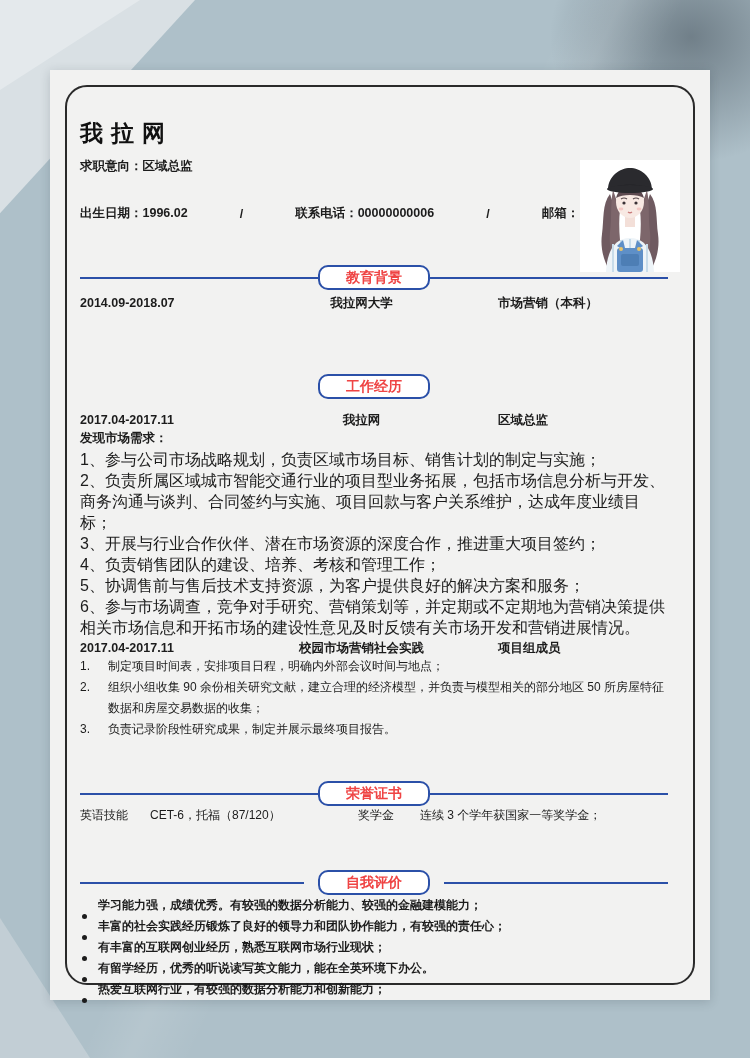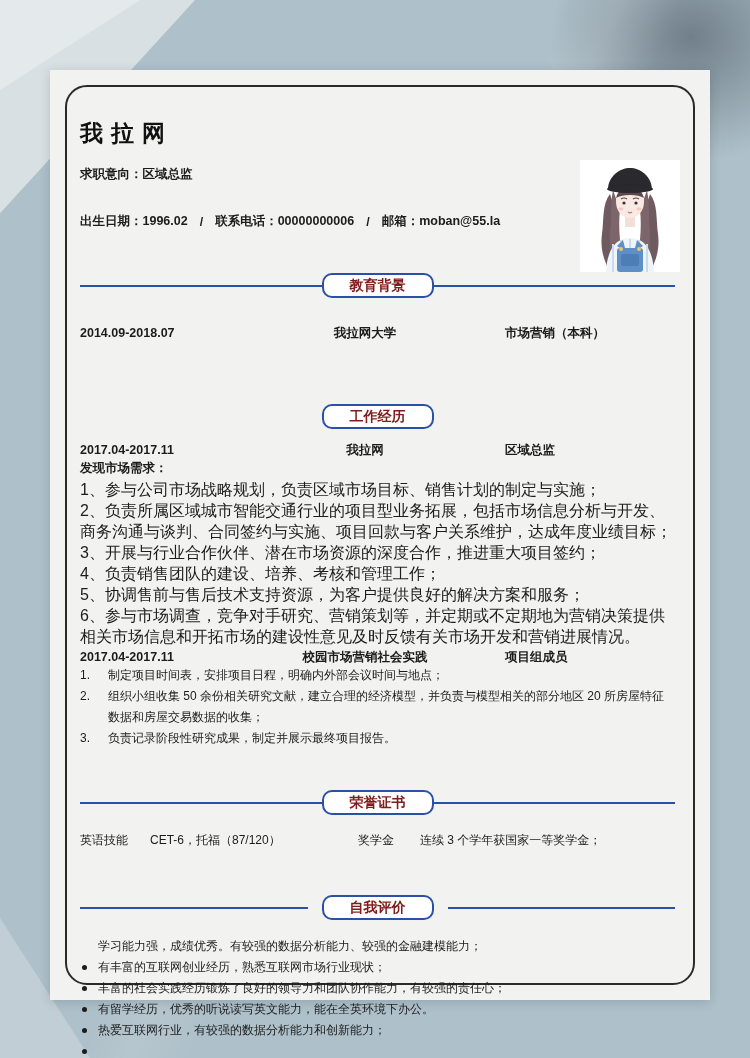--- a/index.html
+++ b/index.html
@@ -18,56 +18,56 @@
     clip-path:polygon(0 0,100% 100%,0 100%);background:#c2ced5;}
   .bg-smudge{position:absolute;right:-40px;top:-40px;width:260px;height:220px;
     background:radial-gradient(ellipse at 62% 35%, rgba(62,74,84,.55), rgba(62,74,84,0) 62%);}
   .bg-sheen{position:absolute;inset:0;
     background:linear-gradient(115deg, transparent 46%, rgba(255,255,255,.10) 50%, transparent 55%);}
   
   .paper{position:absolute;left:50px;top:70px;width:660px;height:930px;
     background:#f2f2f1;box-shadow:0 2px 10px rgba(30,40,50,.18);}
   .inner-border{position:absolute;left:15px;top:15px;right:15px;bottom:15px;
     border:2px solid #2a2a2a;border-radius:22px;pointer-events:none;}
-  .content{position:absolute;left:30px;right:35px;top:15px;}
+  .content{position:absolute;left:30px;right:42px;top:15px;}
   
   .name{margin-top:33px;font-size:23px;font-weight:bold;letter-spacing:8px;color:#111;}
-  .intention{margin-top:17px;font-size:12.5px;font-weight:bold;}
-  .info-row{margin-top:30px;font-size:12.5px;font-weight:600;display:flex;align-items:center;}
+  .intention{margin-top:9px;font-size:12.5px;font-weight:bold;}
+  .info-row{margin-top:30px;font-size:12.5px;font-weight:600;display:flex;align-items:center;gap:40px;}
   .info-sep{margin:0 12px;font-weight:600;}
   .photo{position:absolute;left:530px;top:90px;width:100px;height:112px;background:#fff;z-index:3;}
   .photo svg{display:block;}
   
   .section-header{display:flex;align-items:center;position:relative;z-index:1;}
   .sh-line{flex:1;height:2px;background:#2b50a8;}
   .sh-pill{border:2px solid #2b50a8;background:#fff;border-radius:10px;
-    padding:2px 26px;font-weight:bold;font-size:14px;color:#7f1d1d;line-height:17px;white-space:nowrap;}
+    padding:2px 26px;font-weight:bold;font-size:14px;color:#ef4444;line-height:17px;white-space:nowrap;}
   
   .row3{display:flex;font-size:12.5px;font-weight:bold;line-height:16px;}
   .row3 .c-date{width:145px;flex:none;}
   .row3 .c-mid{flex:1;text-align:center;}
   .row3 .c-right{width:170px;flex:none;text-align:left;}
   .subtitle{font-size:12.5px;font-weight:bold;line-height:21px;}
   .plain-item{font-size:16px;line-height:21px;}
   .num-item{display:flex;font-size:12px;line-height:21px;}
   .num-item .num{width:28px;flex:none;}
   .num-item .txt{flex:1;}
   
   .honor-row{display:flex;font-size:12px;line-height:18px;}
   .honor-row .hl1{width:70px;flex:none;}
   .honor-row .hv1{width:208px;flex:none;}
   .honor-row .hl2{width:62px;flex:none;}
   .honor-row .hv2{flex:1;}
   
-  .eval-item{display:flex;align-items:flex-end;font-size:12px;line-height:21px;}
+  .eval-item{display:flex;align-items:center;font-size:12px;line-height:21px;font-weight:bold;}
   .eval-item .dot{width:18px;flex:none;position:relative;}
   .eval-item .dot::before{content:"";position:absolute;left:2px;top:8px;width:5px;height:5px;
     border-radius:50%;background:#1c1c1c;}
   .mt43{margin-top:43px;} .mt47{margin-top:63px;flex-direction:column;} .mt41{margin-top:41px;} .mt46{margin-top:46px;gap:14px;}
-  .mt15{margin-top:27px;} .mt13{margin-top:13px;} .mt16{margin-top:16px;} .mt2{margin-top:2px;}
+  .mt15{margin-top:5px;} .mt13{margin-top:13px;} .mt16{margin-top:0;} .mt2{margin-top:2px;}
 </style>
 </head>
 <body>
 
 <div class="bg-tri1"></div>
 <div class="bg-tri2"></div>
 <div class="bg-tri3"></div>
 <div class="bg-smudge"></div>
 <div class="bg-sheen"></div>
 
@@ -155,21 +155,21 @@
       <span class="c-date">2017.04-2017.11</span>
       <span class="c-mid">校园市场营销社会实践</span>
       <span class="c-right">项目组成员</span>
     </div>
     <div class="num-item">
       <span class="num">1.</span>
       <span class="txt">制定项目时间表，安排项目日程，明确内外部会议时间与地点；</span>
     </div>
     <div class="num-item">
       <span class="num">2.</span>
-      <span class="txt">组织小组收集 50 余份相关研究文献，建立合理的经济模型，并负责与模型相关的部分地区 20 所房屋特征数据和房屋交易数据的收集；</span>
+      <span class="txt">组织小组收集 90 余份相关研究文献，建立合理的经济模型，并负责与模型相关的部分地区 50 所房屋特征数据和房屋交易数据的收集；</span>
     </div>
     <div class="num-item">
       <span class="num">3.</span>
       <span class="txt">负责记录阶段性研究成果，制定并展示最终项目报告。</span>
     </div>
 
     <div class="section-header mt41">
       <div class="sh-line"></div>
       <div class="sh-pill">荣誉证书</div>
       <div class="sh-line"></div>
@@ -186,25 +186,25 @@
       <div class="sh-pill">自我评价</div>
       <div class="sh-line"></div>
     </div>
     <div class="mt16">
       <div class="eval-item">
         <span class="dot"></span>
         <span>学习能力强，成绩优秀。有较强的数据分析能力、较强的金融建模能力；</span>
       </div>
       <div class="eval-item">
         <span class="dot"></span>
+        <span>丰富的社会实践经历锻炼了良好的领导力和团队协作能力，有较强的责任心；</span>
+      </div>
+      <div class="eval-item">
+        <span class="dot"></span>
         <span>有丰富的互联网创业经历，熟悉互联网市场行业现状；</span>
-      </div>
-      <div class="eval-item">
-        <span class="dot"></span>
-        <span>丰富的社会实践经历锻炼了良好的领导力和团队协作能力，有较强的责任心；</span>
       </div>
       <div class="eval-item">
         <span class="dot"></span>
         <span>有留学经历，优秀的听说读写英文能力，能在全英环境下办公。</span>
       </div>
       <div class="eval-item">
         <span class="dot"></span>
         <span>热爱互联网行业，有较强的数据分析能力和创新能力；</span>
       </div>
     </div>

